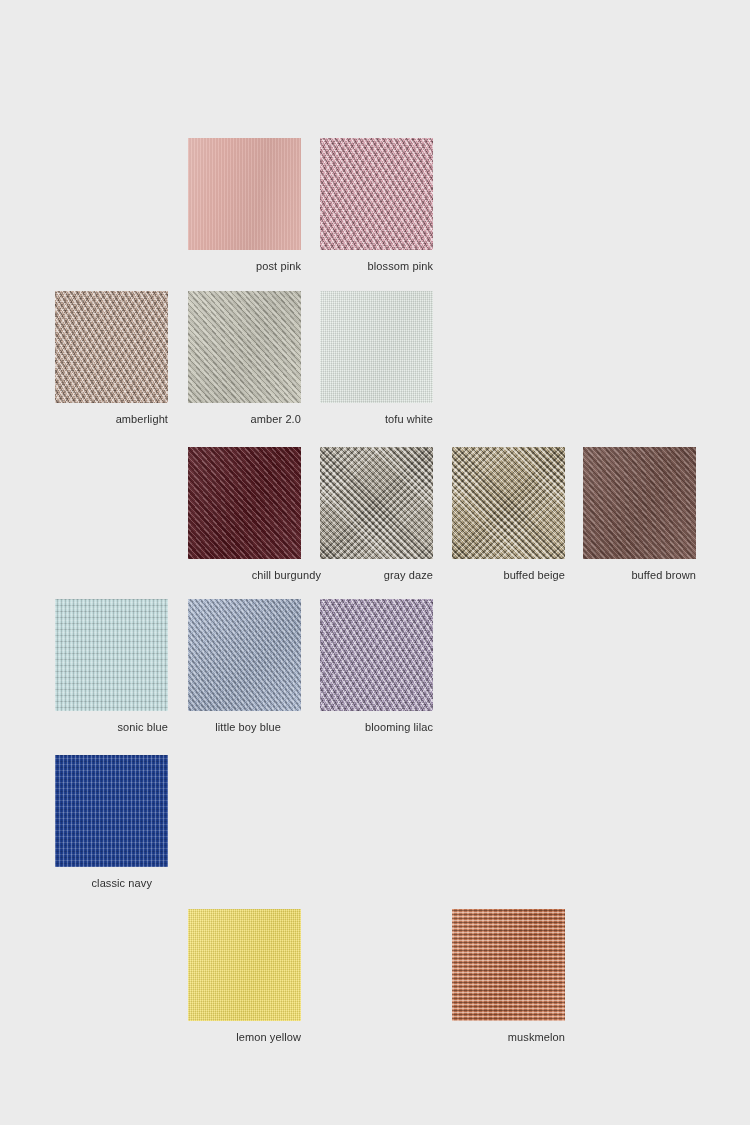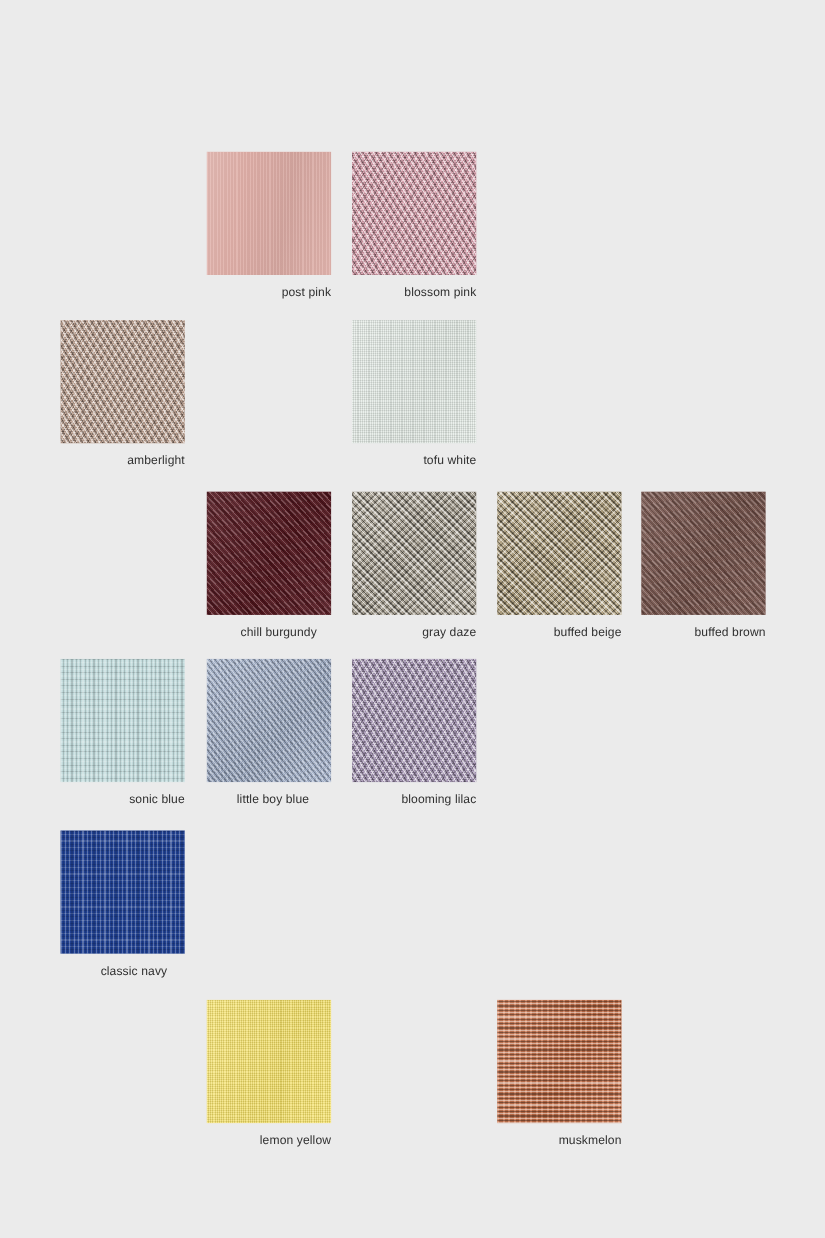--- a/index.html
+++ b/index.html
@@ -203,27 +203,33 @@
         <div class="tex tex-melange"></div>
       </div>
       <div class="swatch-label" style="color: rgb(47, 47, 47);">blossom pink</div>
     </div>
     <div class="swatch-cell" style="left: 55px; top: 291px; width: 113px;">
       <div class="swatch-chip" style="width: 113px; height: 112px; background-color: rgb(192, 165, 149);">
         <div class="tex tex-melange"></div>
       </div>
       <div class="swatch-label" style="color: rgb(47, 47, 47);">amberlight</div>
     </div>
+    <div class="swatch-cell" style="left: 188px; top: 291px; width: 113px;">
+      <div class="swatch-chip" style="width: 113px; height: 112px; background-color: rgb(201, 200, 186);">
+        <div class="tex tex-twill"></div>
+      </div>
+      <div class="swatch-label" style="color: rgb(47, 47, 47);">amber 2.0</div>
+    </div>
     <div class="swatch-cell" style="left: 320px; top: 291px; width: 113px;">
       <div class="swatch-chip" style="width: 113px; height: 112px; background-color: rgb(228, 236, 230);">
         <div class="tex tex-plain"></div>
       </div>
       <div class="swatch-label" style="color: rgb(47, 47, 47);">tofu white</div>
     </div>
-    <div class="swatch-cell" style="left: 188px; top: 447px; width: 100px;">
+    <div class="swatch-cell" style="left: 188px; top: 447px; width: 133px;">
       <div class="swatch-chip" style="width: 113px; height: 112px; background-color: rgb(85, 22, 30);">
         <div class="tex tex-twill"></div>
       </div>
       <div class="swatch-label" style="color: rgb(47, 47, 47);">chill burgundy</div>
     </div>
     <div class="swatch-cell" style="left: 320px; top: 447px; width: 113px;">
       <div class="swatch-chip" style="width: 113px; height: 112px; background-color: rgb(169, 162, 148);">
         <div class="tex tex-basket"></div>
       </div>
       <div class="swatch-label" style="color: rgb(47, 47, 47);">gray daze</div>

